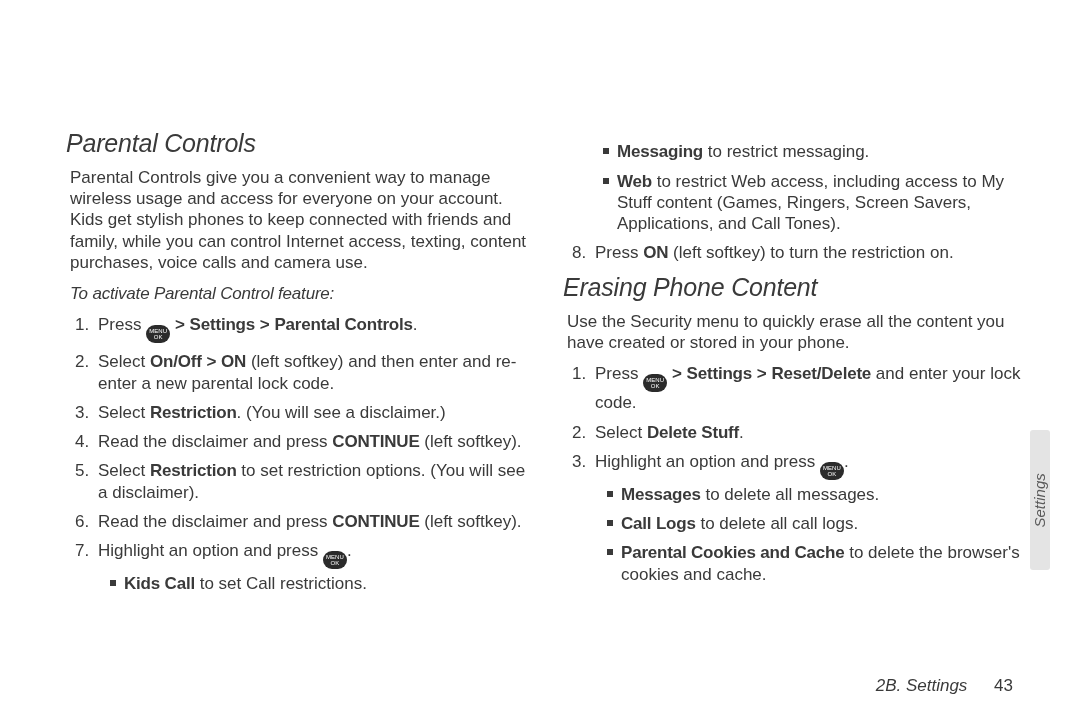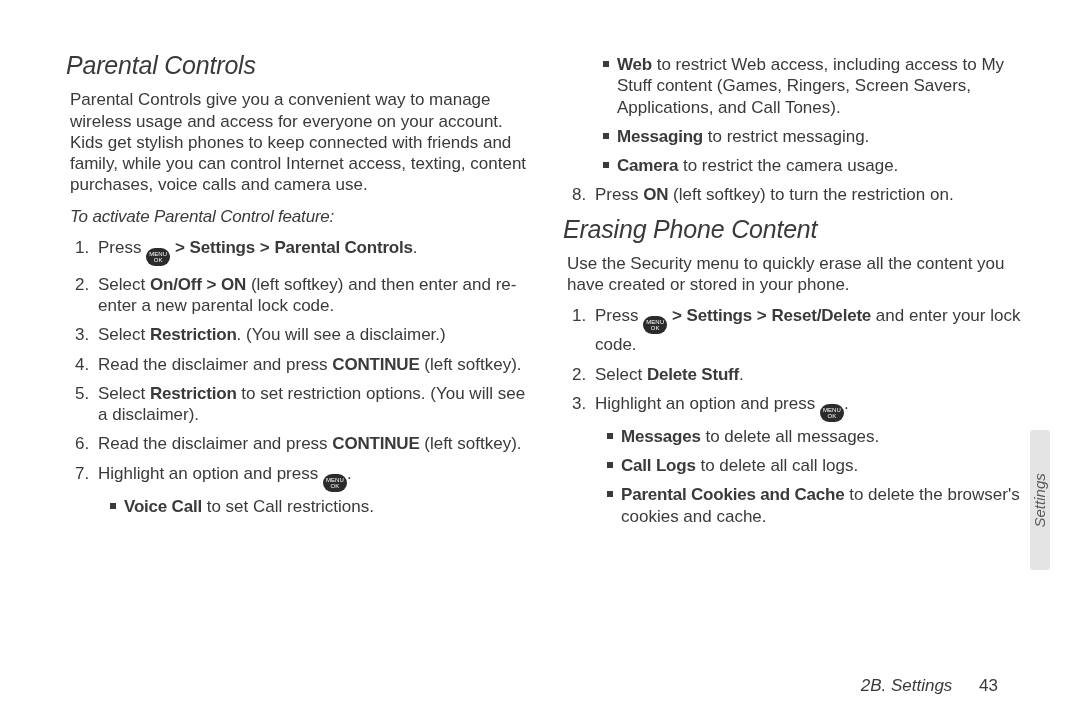--- a/index.html
+++ b/index.html
@@ -19,20 +19,21 @@
     line-height: 1.25;
     position: relative;
     overflow: hidden;
   }
   .page {
     display: flex;
     gap: 34px;
     padding: 50px 54px 40px 66px;
     box-sizing: border-box;
     height: 100%;
+    align-items: center;
   }
   .col {
     flex: 1 1 0;
     min-width: 0;
   }
   h2 {
     font-family: Arial, Helvetica, sans-serif;
     font-style: italic;
     font-weight: 400;
     font-size: 25px;
@@ -110,21 +111,21 @@
   }
   .side-tab-text {
     transform: rotate(-90deg);
     font-style: italic;
     font-size: 15px;
     color: var(--thumb-text);
     white-space: nowrap;
   }
   .footer {
     position: absolute;
-    right: 82px;
+    right: 67px;
     bottom: 24px;
     font-style: italic;
     color: var(--text);
     margin-top: 44px;
   }
   .footer .pnum {
     font-style: normal;
     margin-left: 22px;
   }
 </style>
@@ -166,31 +167,30 @@
       <li>
         <span>Read the disclaimer and press </span><b>CONTINUE</b><span> (left softkey).</span>
       </li>
       <li>
         <span>Highlight an option and press </span>
         <span class="key">
             <span>MENU</span>
             <span>OK</span>
           </span><span>.</span>
         <ul class="sq">
-          <li><b>Voice Call</b><span> to set Call restrictions.</span></li>
+          <li><b>Kids Call</b><span> to set Call restrictions.</span></li>
         </ul>
       </li>
     </ol>
   </div>
 
   <div class="col">
     <ul class="sq" style="margin-top:4px; padding-left:40px;">
+      <li><b>Messaging</b><span> to restrict messaging.</span></li>
       <li><b>Web</b><span> to restrict Web access, including access to My Stuff content (Games, Ringers, Screen Savers, Applications, and Call Tones).</span></li>
-      <li><b>Messaging</b><span> to restrict messaging.</span></li>
-      <li><b>Camera</b><span> to restrict the camera usage.</span></li>
     </ul>
     <ol start="8" style="margin-top:4px;">
       <li><span>Press </span><b>ON</b><span> (left softkey) to turn the restriction on.</span></li>
     </ol>
 
     <h2 style="">Erasing Phone Content</h2>
     <p>Use the Security menu to quickly erase all the content you have created or stored in your phone.</p>
     <ol>
       <li>
         <span>Press </span>

